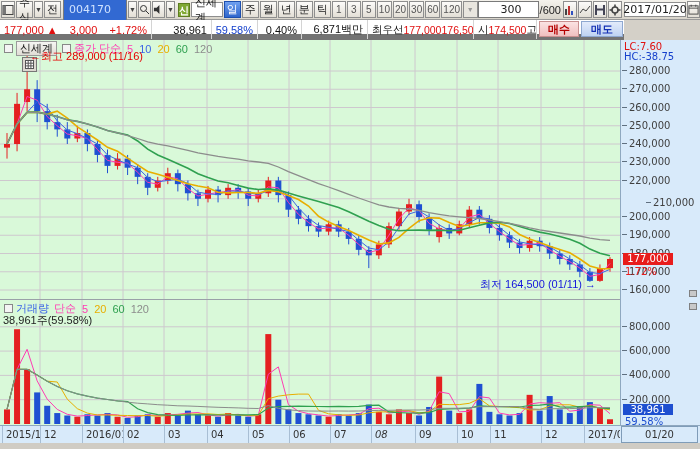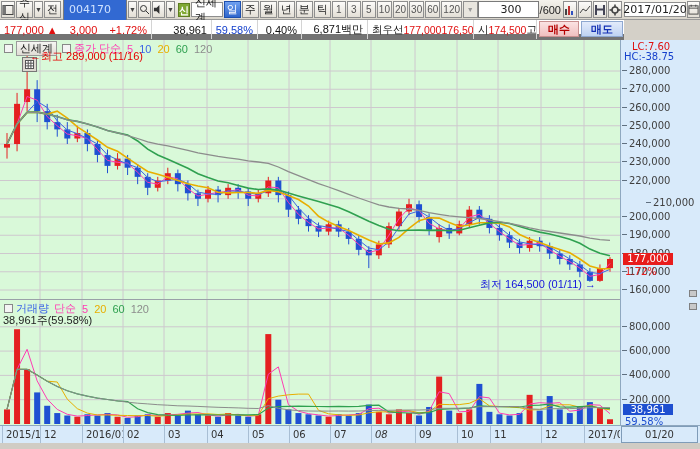--- a/index.html
+++ b/index.html
@@ -37,21 +37,21 @@
        border:1px solid #c89090;display:flex;align-items:center;justify-content:center;margin:1px 1px 1px 2px;height:16px;box-sizing:border-box;}
   .sell{width:42px;background:linear-gradient(#E3EBFB,#BFD3F2);color:#1430B4;font-weight:bold;
         border:1px solid #8fa8d0;display:flex;align-items:center;justify-content:center;margin:1px 1px 1px 1px;height:16px;box-sizing:border-box;}
   
   .chartbg{position:absolute;left:0;top:40px;width:620px;height:385px;background:#D9F9D9;}
   #chartsvg{position:absolute;left:0;top:40px;width:620px;height:385px;}
   .yaxis{position:absolute;left:620px;top:40px;width:80px;height:385px;background:#D8EAFA;
          border-left:1px solid #8FA8BF;box-sizing:border-box;}
   .ylab{position:absolute;left:1px;display:flex;align-items:center;font:10px "DejaVu Sans",sans-serif;color:#404040;}
   .ylab i{display:inline-block;width:5px;height:1px;background:#607080;margin-right:2px;}
-  .lc{position:absolute;left:3px;top:1px;font:10px "DejaVu Sans",sans-serif;color:#E01010;margin-left:8px;}
+  .lc{position:absolute;left:3px;top:1px;font:10px "DejaVu Sans",sans-serif;color:#E01010;}
   .hc{position:absolute;left:3px;top:11px;font:10px "DejaVu Sans",sans-serif;color:#1540CC;}
   .pbadge{position:absolute;left:2px;top:213px;width:50px;height:12px;background:#E81C1C;color:#fff;
           font:10px/12px "DejaVu Sans",sans-serif;text-align:center;}
   .ppct{position:absolute;left:4px;top:226px;font:10px "DejaVu Sans",sans-serif;color:#E81C1C;}
   .vbadge{position:absolute;left:2px;top:364px;width:50px;height:11px;background:#1E4FD0;color:#fff;
           font:10px/11px "DejaVu Sans",sans-serif;text-align:center;}
   .vpct{position:absolute;left:4px;top:376px;font:10px "DejaVu Sans",sans-serif;color:#1E4FD0;}
   .splitic{position:absolute;left:68px;width:8px;height:7px;background:#C8C8C8;border:1px solid #808080;box-sizing:border-box;}
   
   .legend{position:absolute;left:3px;display:flex;align-items:center;font:11px "Liberation Sans",sans-serif;white-space:nowrap;}

